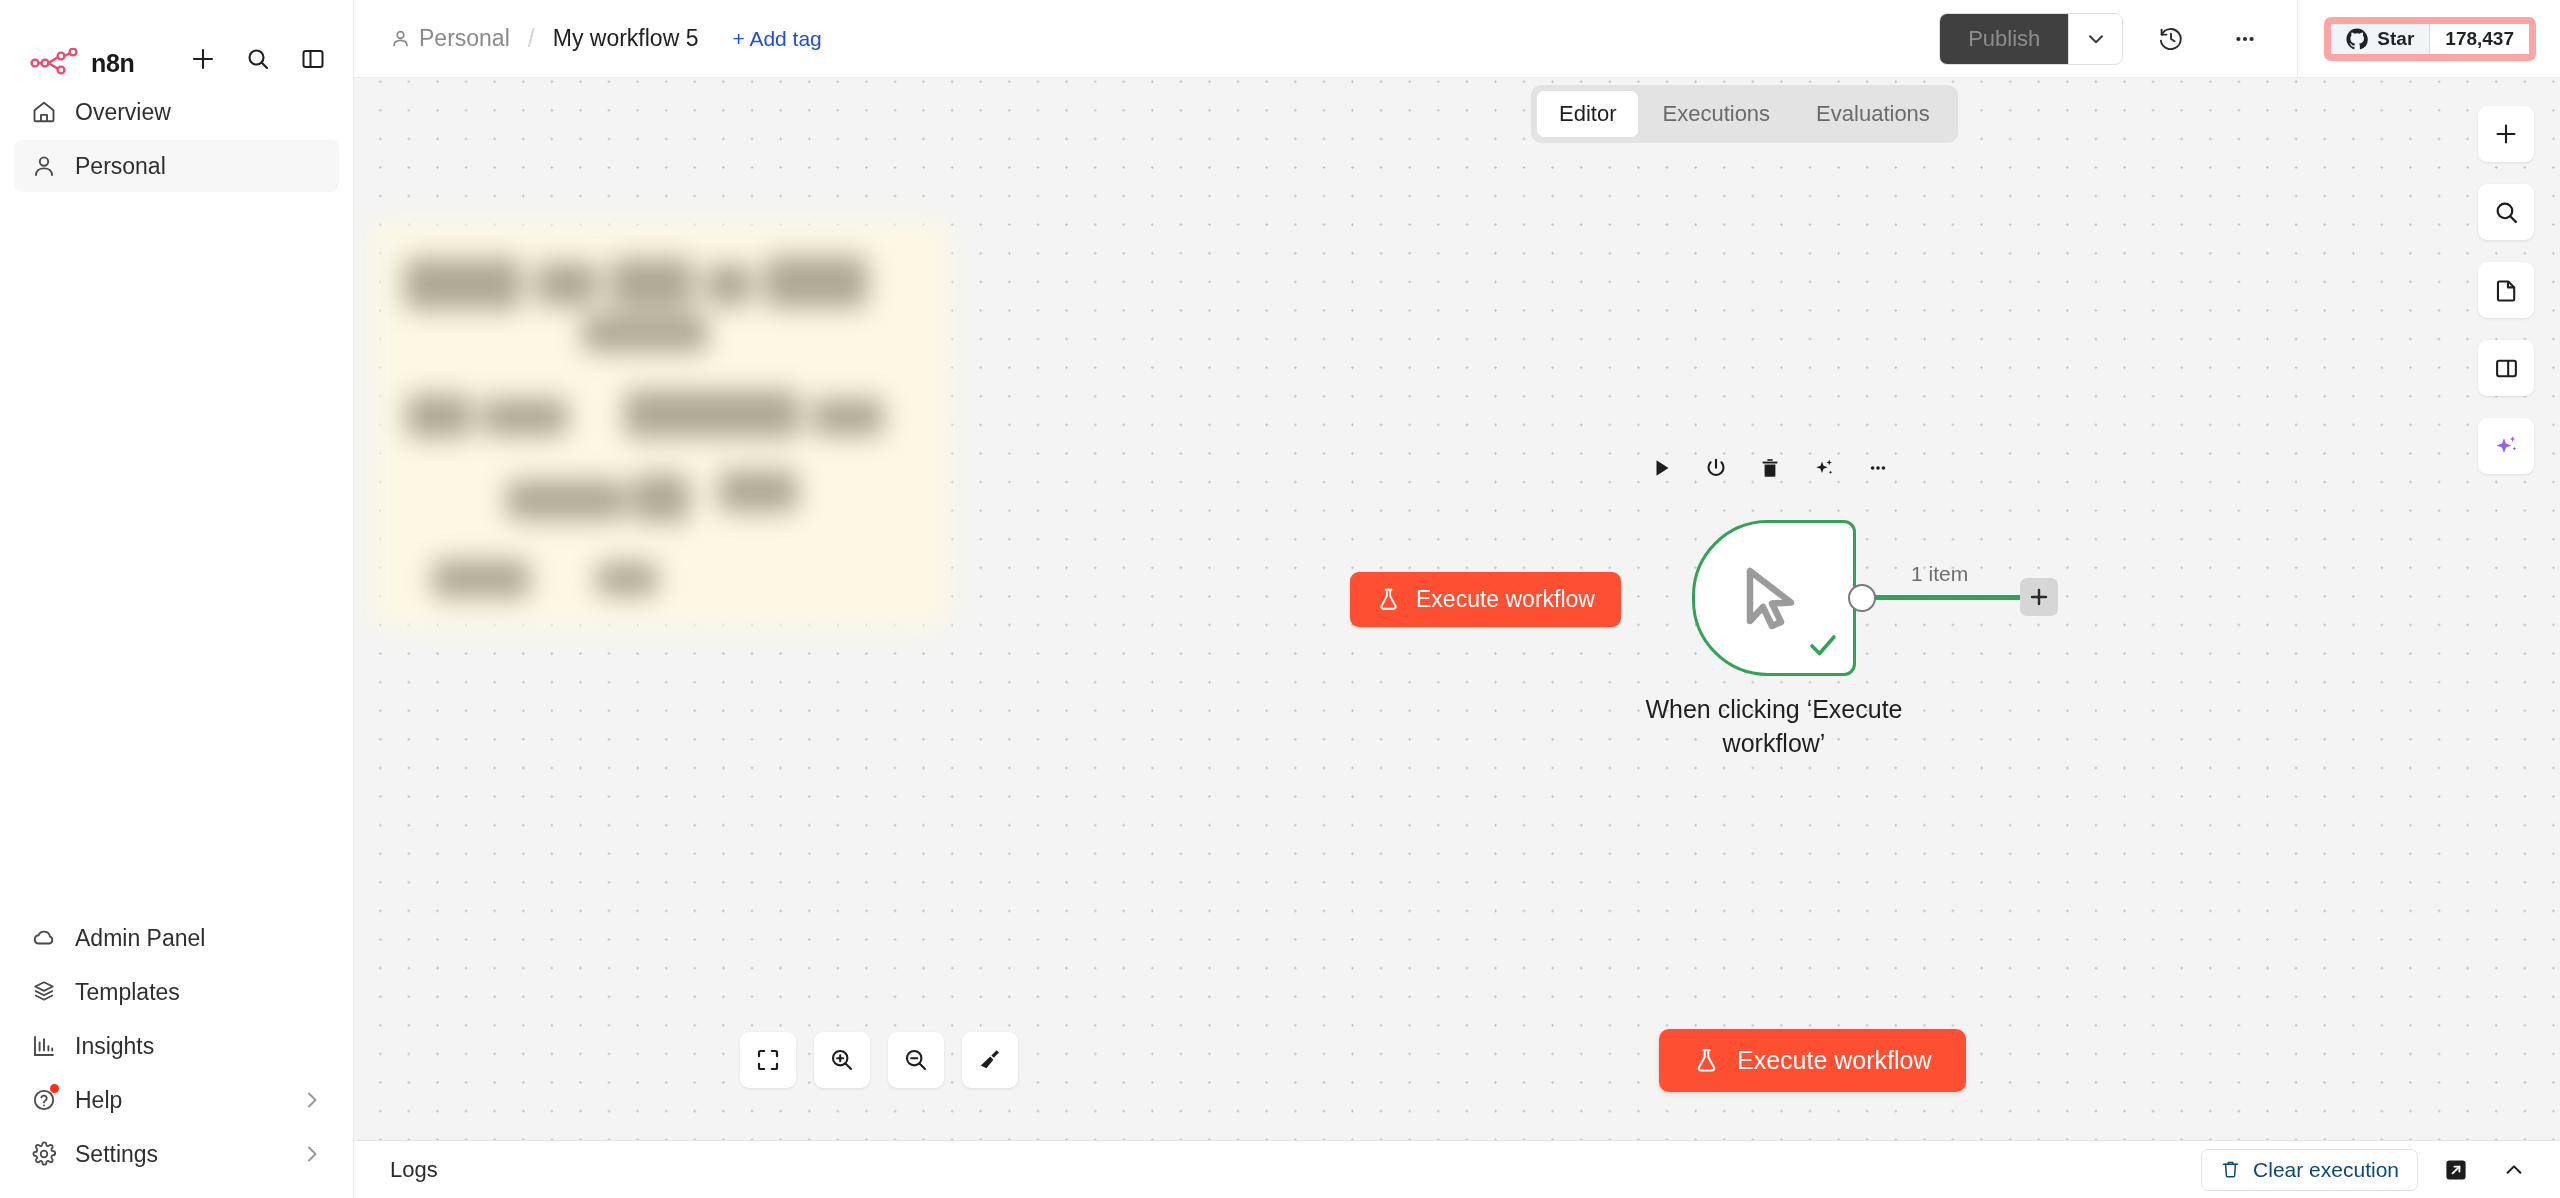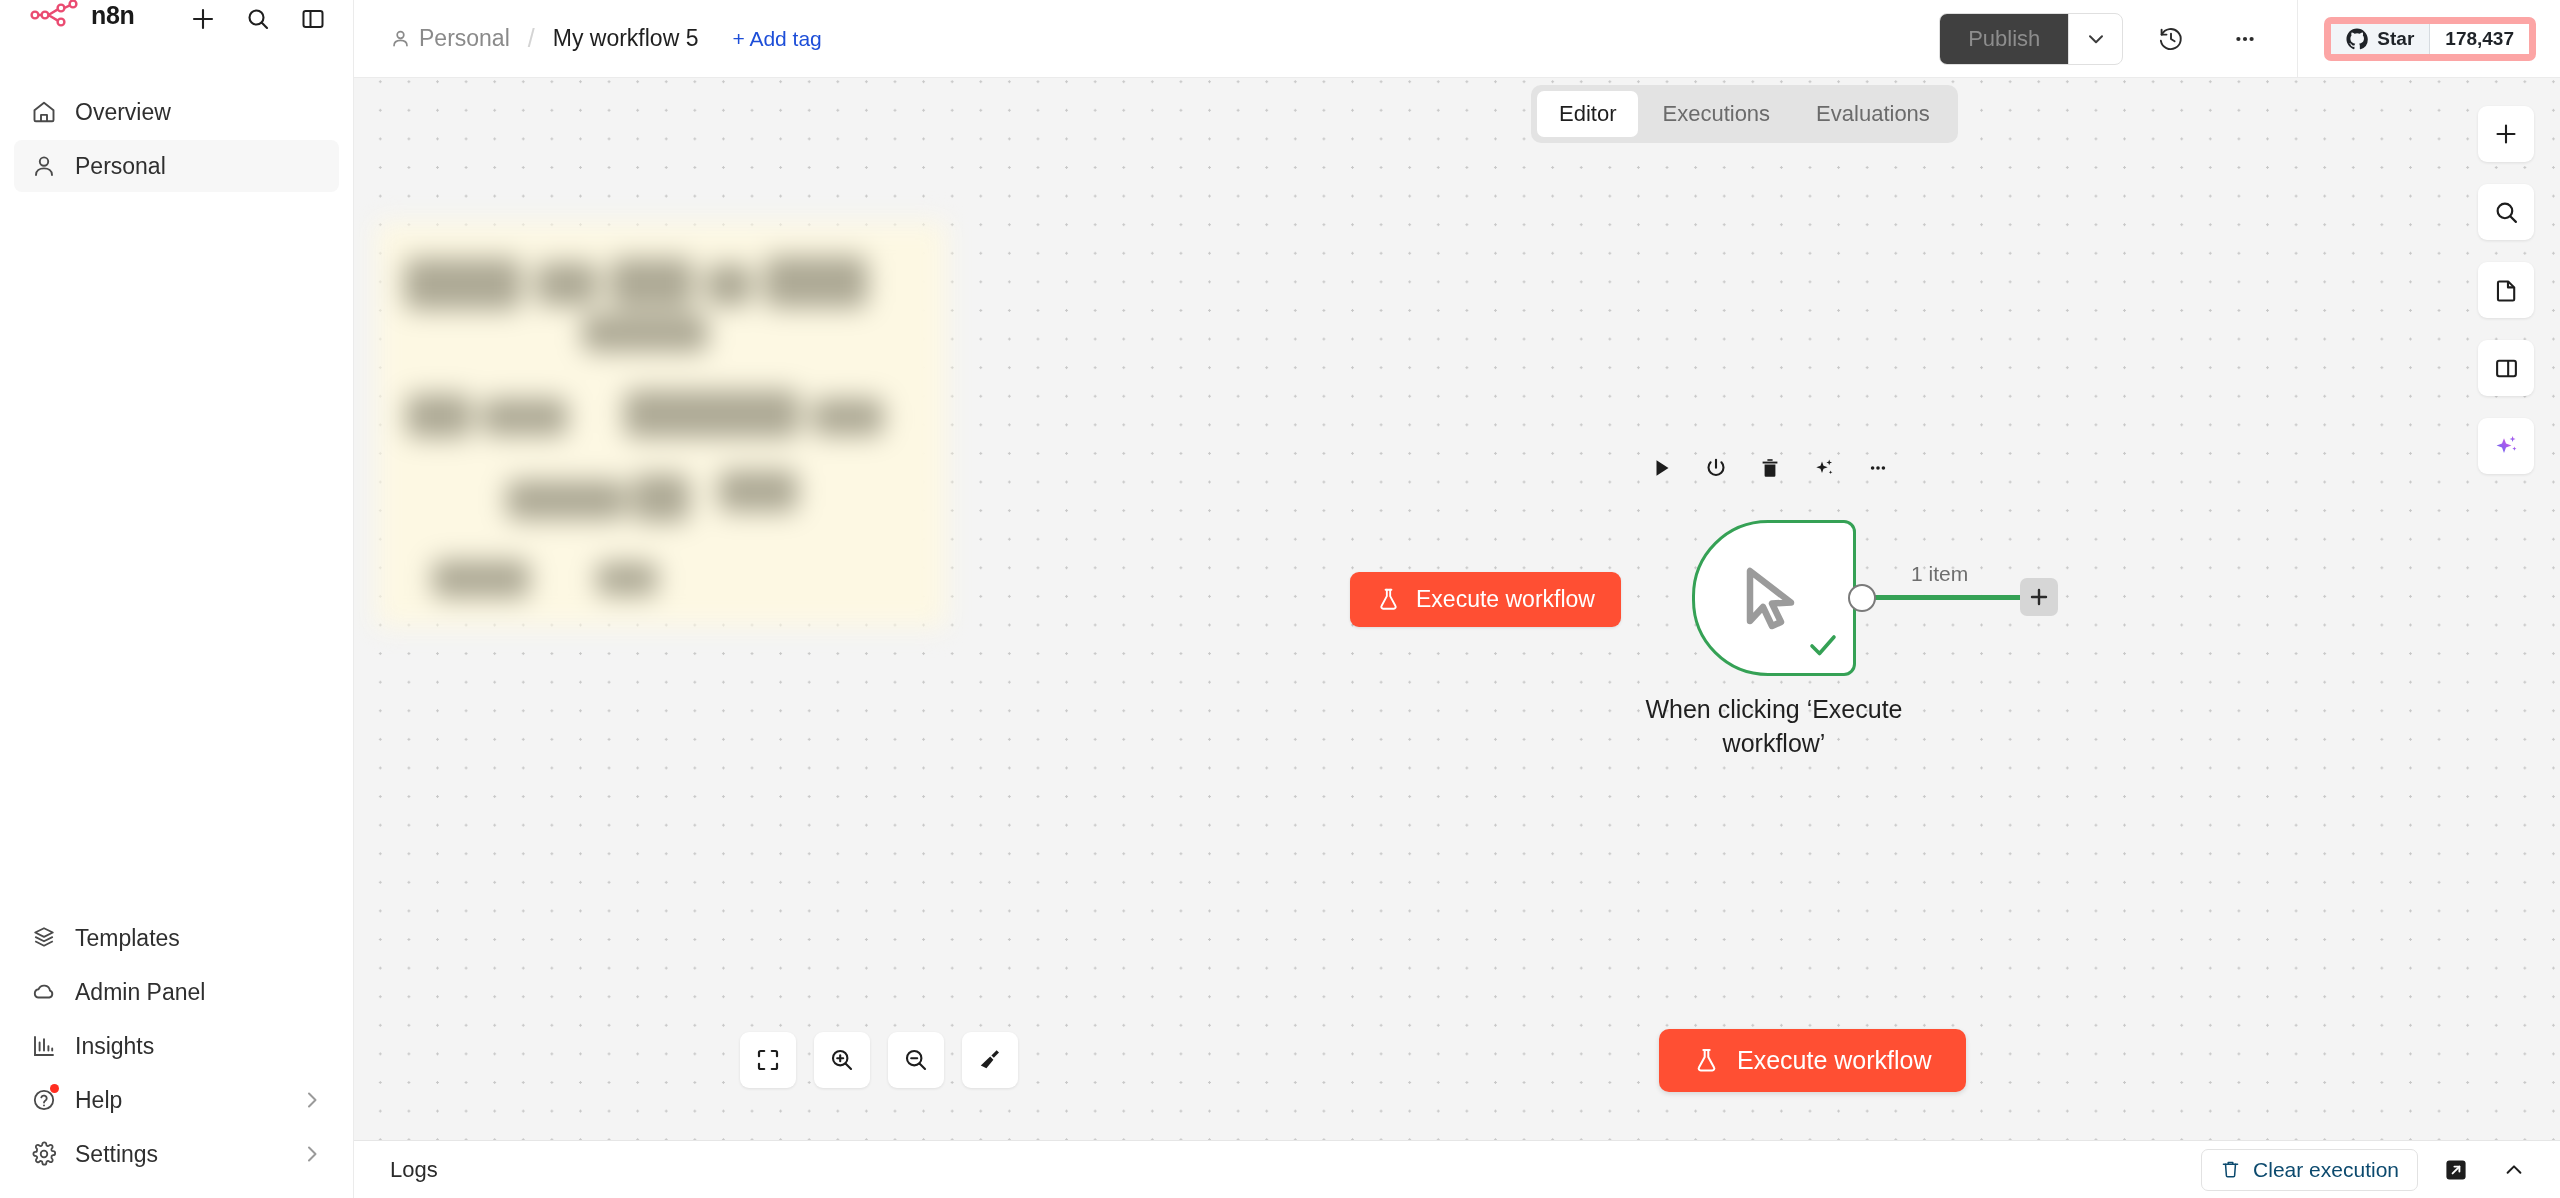--- a/index.html
+++ b/index.html
@@ -17,21 +17,21 @@
   .sidebar {
     width: 354px; height: 1198px;
     background: #ffffff;
     border-right: 1px solid #ebebeb;
     display: flex; flex-direction: column;
     flex: 0 0 354px;
     position: relative;
   }
   .sb-top {
     height: 78px;
-    display: flex; align-items: flex-start;
+    display: flex; align-items: flex-end;
     padding: 0 26px 0 30px;
     gap: 27px;
   }
   .logo-wrap { display: flex; align-items: center; gap: 11px; }
   .logo-mark { width: 50px; height: 30px; display: block; }
   .logo-text { font-size: 25px; font-weight: 700; letter-spacing: -0.3px; color: #1a1a1a; }
   .sb-top-spacer { flex: 1; }
   .sb-icon-btn {
     width: 38px; height: 38px;
     display: flex; align-items: center; justify-content: center;
@@ -376,35 +376,35 @@
               <path d="M5 22c0-4.3 3.6-6.6 8-6.6s8 2.3 8 6.6"></path>
             </svg>
         </span>
         <span class="sb-label">Personal</span>
       </div>
     </nav>
 
     <div class="sb-bottom">
       <div class="sb-item">
         <span class="sb-ico">
+          <svg width="26" height="26" viewBox="0 0 26 26" fill="none" stroke="currentColor" stroke-width="1.9" stroke-linejoin="round">
+              <path d="M7.2 18.5A4.2 4.2 0 0 1 7.6 10.2a6 6 0 0 1 11.4 1.4 3.6 3.6 0 0 1-.7 6.9z"></path>
+            </svg>
+        </span>
+        <span class="sb-label">Admin Panel</span>
+      </div>
+      <div class="sb-item">
+        <span class="sb-ico">
           <svg width="26" height="26" viewBox="0 0 26 26" fill="none" stroke="currentColor" stroke-width="1.8" stroke-linejoin="round">
               <path d="M13 3.2l8.8 4.3-8.8 4.4-8.8-4.4z"></path>
               <path d="M4.2 11.9L13 16.3l8.8-4.4"></path>
               <path d="M4.2 16.3L13 20.7l8.8-4.4"></path>
             </svg>
         </span>
         <span class="sb-label">Templates</span>
-      </div>
-      <div class="sb-item">
-        <span class="sb-ico">
-          <svg width="26" height="26" viewBox="0 0 26 26" fill="none" stroke="currentColor" stroke-width="1.9" stroke-linejoin="round">
-              <path d="M7.2 18.5A4.2 4.2 0 0 1 7.6 10.2a6 6 0 0 1 11.4 1.4 3.6 3.6 0 0 1-.7 6.9z"></path>
-            </svg>
-        </span>
-        <span class="sb-label">Admin Panel</span>
       </div>
       <div class="sb-item">
         <span class="sb-ico">
           <svg width="26" height="26" viewBox="0 0 26 26" fill="none" stroke="currentColor" stroke-width="1.9" stroke-linecap="round">
               <path d="M4 4v18h18"></path>
               <path d="M8.6 17.5V9.5M13 17.5V6.2M17.4 17.5v-4.4M21.2 17.5v-2"></path>
             </svg>
         </span>
         <span class="sb-label">Insights</span>
       </div>

